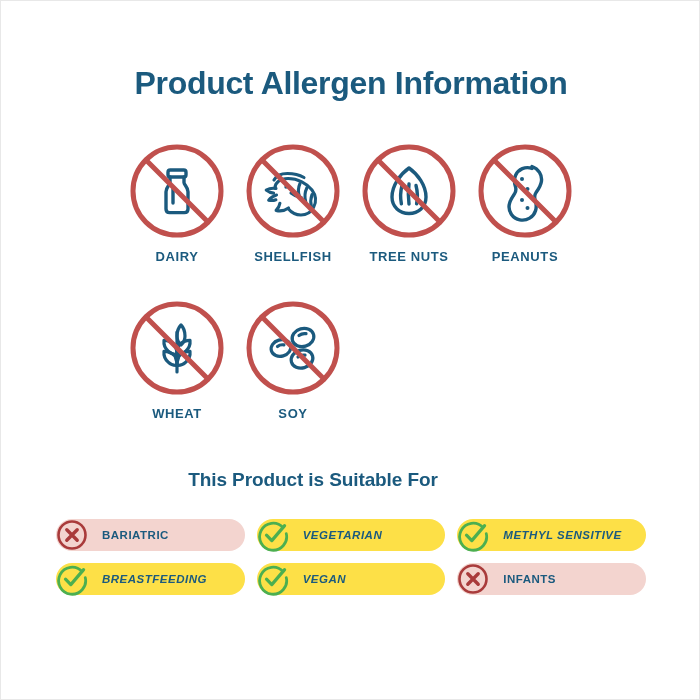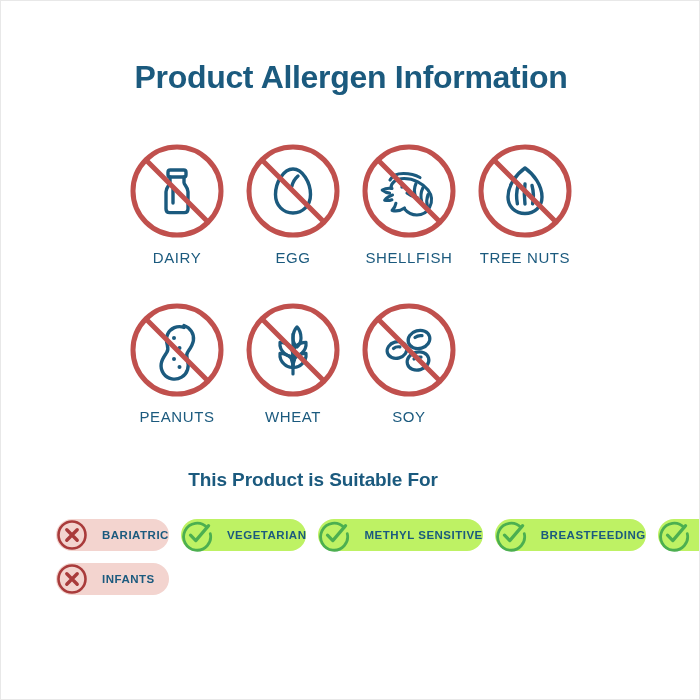--- a/index.html
+++ b/index.html
@@ -19,21 +19,21 @@
     height: 700px;
     background: #ffffff;
     box-sizing: border-box;
     border: 1px solid #e8e8e8;
     overflow: hidden;
   }
 
   
   .page-title {
     position: absolute;
-    top: 58px;
+    top: 64px;
     left: 0;
     width: 700px;
     text-align: center;
     font-size: 32px;
     font-weight: 700;
     letter-spacing: -0.3px;
     color: #1b5a7e;
   }
 
   
@@ -52,22 +52,22 @@
     align-items: center;
   }
   .no-circle {
     position: relative;
     width: 96px;
     height: 96px;
   }
   .no-circle svg { display: block; }
   .allergen-label {
     margin-top: 10px;
-    font-size: 15px;
-    font-weight: 400;
+    font-size: 13px;
+    font-weight: 700;
     letter-spacing: 0.6px;
     color: #1b5a7e;
     text-align: center;
     white-space: nowrap;
   }
 
   
   .suitable-title {
     position: absolute;
     top: 468px;
@@ -80,36 +80,36 @@
     color: #1b5a7e;
   }
 
   
   .pill-grid {
     position: absolute;
     top: 518px;
     left: 55px;
     width: 590px;
     display: grid;
-    grid-template-columns: repeat(5, 1fr);
+    grid-template-columns: repeat(3, 1fr);
     grid-column-gap: 22px;
     grid-row-gap: 13px;
     gap: 12px;
   }
   .pill {
     position: relative;
     height: 32px;
     border-radius: 16px;
     display: flex;
     align-items: center;
     padding-left: 46px;
     box-sizing: border-box;
   }
   .pill.no  { background: #f3d4cf; }
-  .pill.yes { background: #bef264; }
+  .pill.yes { background: #fde047; font-style: italic; }
 
   .pill-icon {
     position: absolute;
     left: -1px;
     top: 50%;
     transform: translateY(-50%);
     width: 34px;
     height: 34px;
   }
   .pill-icon svg { display: block; }
@@ -141,35 +141,20 @@
           </g>
           <g fill="none" stroke="#c0504d" stroke-width="5" stroke-linecap="round">
             <circle cx="48" cy="48" r="44"></circle>
             <line x1="17" y1="17" x2="79" y2="79"></line>
           </g>
         </svg>
       </div>
       <div class="allergen-label">DAIRY</div>
     </div>
 
-    <div class="allergen-item">
-      <div class="no-circle">
-        <svg width="96" height="96" viewBox="0 0 96 96">
-          <g fill="none" stroke="#1b5a7e" stroke-width="3.4" stroke-linecap="round" stroke-linejoin="round">
-            <path d="M48 26c-9.5 0-17.5 13.5-17.5 25.5C30.5 62.6 38.3 70 48 70s17.5-7.4 17.5-18.5C65.5 39.5 57.5 26 48 26z"></path>
-            <path d="M53 33c-3 2.5-5.2 6.3-6.2 10.4"></path>
-          </g>
-          <g fill="none" stroke="#c0504d" stroke-width="5" stroke-linecap="round">
-            <circle cx="48" cy="48" r="44"></circle>
-            <line x1="17" y1="17" x2="79" y2="79"></line>
-          </g>
-        </svg>
-      </div>
-      <div class="allergen-label">EGG</div>
-    </div>
 
 
     <div class="allergen-item">
       <div class="no-circle">
         <svg width="96" height="96" viewBox="0 0 96 96">
           <g fill="none" stroke="#1b5a7e" stroke-width="3.1" stroke-linecap="round" stroke-linejoin="round">
             <path d="M29 37c2-4 7-6.5 13.5-6.5 7 0 13 2 16.5 4"></path>
             <path d="M30 45c0-5.5 5-9.5 13-9.5 10 0 19 5 24 11.5 4 5.4 4.5 12 1.5 17.5-2.6 4.8-7.4 7.5-12.6 7.5-5 0-9.4-2.4-12.4-6"></path>
             <path d="M43.5 65c-3.6 2.6-8.4 3.4-12.4 2.4 2-2 3.4-4.6 3.8-7.2"></path>
             <path d="M31.5 52c-3 .8-6 2.8-7.8 5.2 2.6.6 5 .4 7.2-.4"></path>

